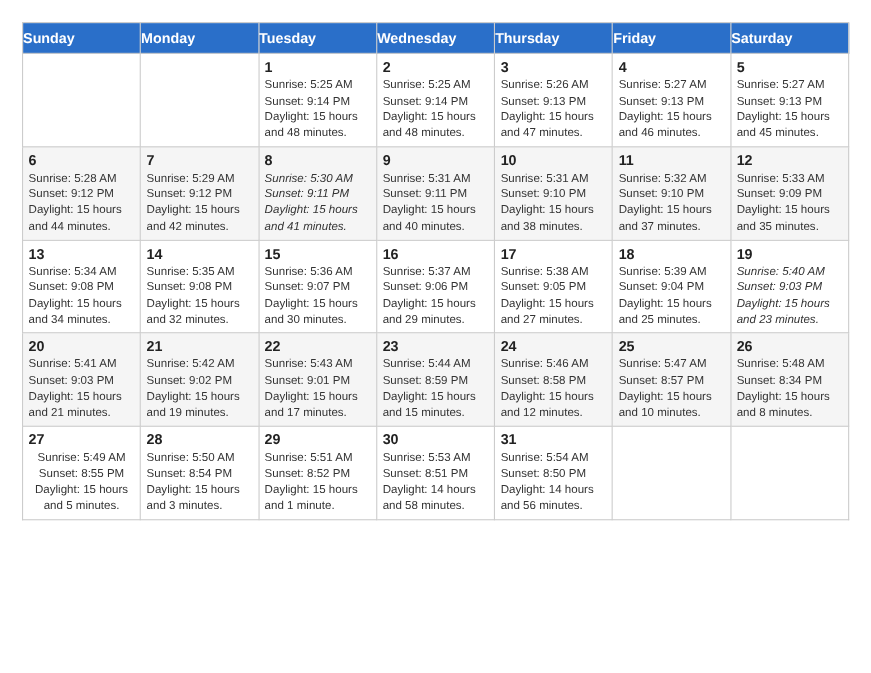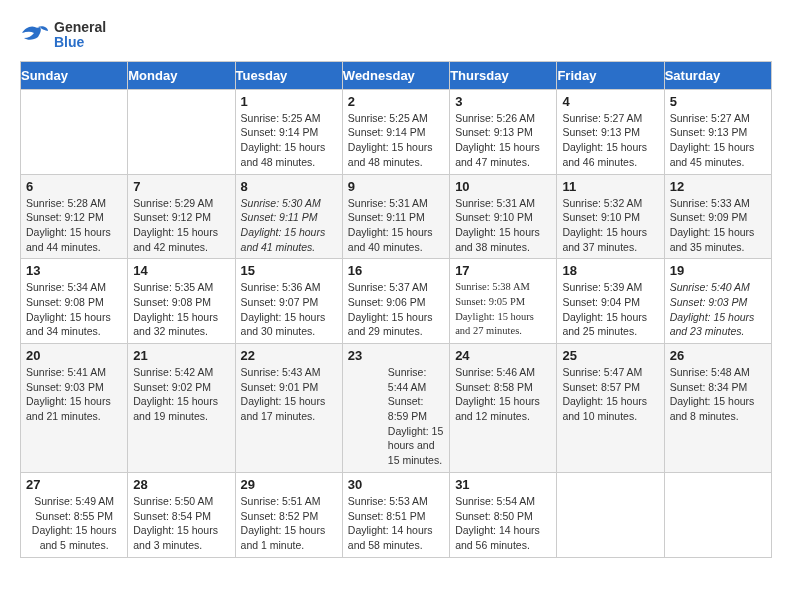--- a/index.html
+++ b/index.html
@@ -76,36 +76,20 @@
       line-height: 1.4;
     }
     .empty-cell {
       background: #f9f9f9;
     }
   </style>
 </head>
 <body>
 
 <div>
-  <div class="header">
-    <div class="logo">
-      <svg class="logo-bird" viewBox="0 0 30 24">
-        <path d="M15 4 C10 2, 4 6, 2 10 C6 9, 10 8, 14 10 C12 13, 8 15, 4 15 C8 18, 14 17, 18 14 C20 11, 22 7, 20 4 C18 5, 16 5, 15 4Z" fill="#2a6fc9"></path>
-        <path d="M18 4 C22 2, 28 4, 28 8 C25 7, 22 7, 20 4Z" fill="#2a6fc9"></path>
-      </svg>
-      <div>
-        <div style="font-size:14px; font-weight:bold; color:#333; line-height:1.1;">General</div>
-        <div style="font-size:14px; font-weight:bold; color:#2a6fc9; line-height:1.1;">Blue</div>
-      </div>
-    </div>
-    <div class="title-block">
-      <div class="month-title"></div>
-      <div class="subtitle"></div>
-    </div>
-  </div>
 
   <table class="calendar">
     <thead>
       <tr>
       <th>Sunday</th>
           <th>Monday</th>
           <th>Tuesday</th>
           <th>Wednesday</th>
           <th>Thursday</th>
           <th>Friday</th>
@@ -211,21 +195,21 @@
 Daylight: 15 hours and 30 minutes.</div>
           </td>
           <td>
             <div class="day-number">16</div>
             <div class="day-info" style="white-space: pre-line;">Sunrise: 5:37 AM
 Sunset: 9:06 PM
 Daylight: 15 hours and 29 minutes.</div>
           </td>
           <td>
             <div class="day-number">17</div>
-            <div class="day-info" style="white-space: pre-line; font-family: Liberation Serif, serif;">Sunrise: 5:38 AM
+            <div class="day-info" style="white-space: pre-line;">Sunrise: 5:38 AM
 Sunset: 9:05 PM
 Daylight: 15 hours and 27 minutes.</div>
           </td>
           <td>
             <div class="day-number">18</div>
             <div class="day-info" style="white-space: pre-line;">Sunrise: 5:39 AM
 Sunset: 9:04 PM
 Daylight: 15 hours and 25 minutes.</div>
           </td>
           <td>
@@ -249,21 +233,21 @@
 Daylight: 15 hours and 19 minutes.</div>
           </td>
           <td>
             <div class="day-number">22</div>
             <div class="day-info" style="white-space: pre-line;">Sunrise: 5:43 AM
 Sunset: 9:01 PM
 Daylight: 15 hours and 17 minutes.</div>
           </td>
           <td>
             <div class="day-number">23</div>
-            <div class="day-info" style="white-space: pre-line; margin-left: 40px;">Sunrise: 5:44 AM
+            <div class="day-info" style="white-space: pre-line;">Sunrise: 5:44 AM
 Sunset: 8:59 PM
 Daylight: 15 hours and 15 minutes.</div>
           </td>
           <td>
             <div class="day-number">24</div>
             <div class="day-info" style="white-space: pre-line;">Sunrise: 5:46 AM
 Sunset: 8:58 PM
 Daylight: 15 hours and 12 minutes.</div>
           </td>
           <td>

